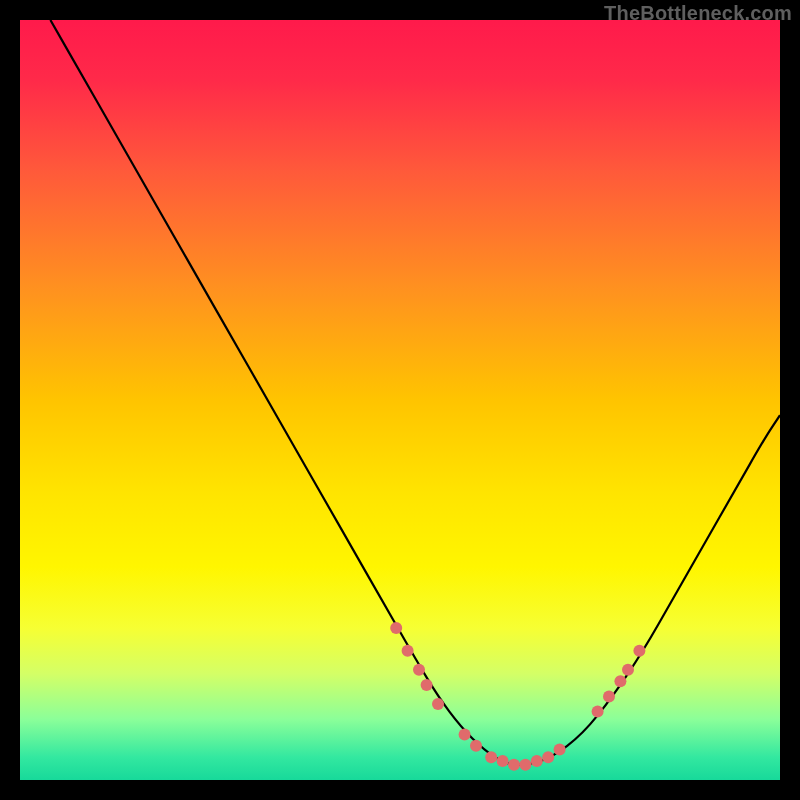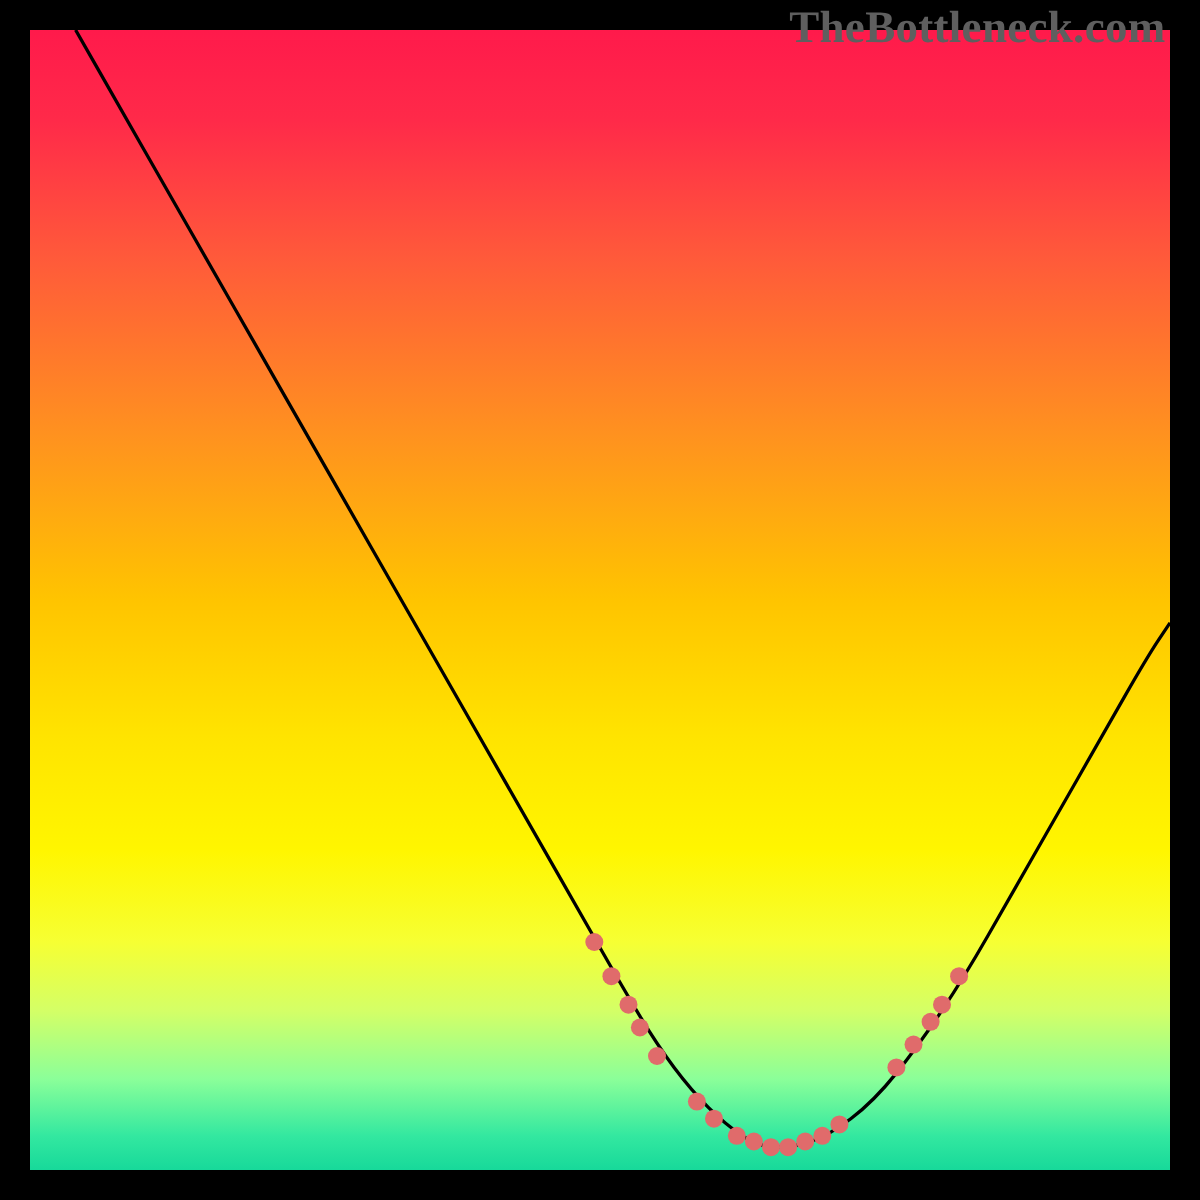--- a/index.html
+++ b/index.html
@@ -21,23 +21,23 @@
   .plot {
     position: absolute;
     left: 0;
     top: 0;
     width: 760px;
     height: 760px;
   }
   .watermark {
     position: absolute;
     top: 2px;
-    right: 23px;
-    font-family: Liberation Serif, serif;
-    font-size: 30px;
+    right: 8px;
+    font-family: Liberation Sans, sans-serif;
+    font-size: 20px;
     font-weight: 600;
     color: #5f5f5f;
     letter-spacing: 0.2px;
   }
 </style>
 </head>
 <body>
 
 <div class="frame">
   <svg class="plot" viewBox="0 0 760 760" preserveAspectRatio="none">

